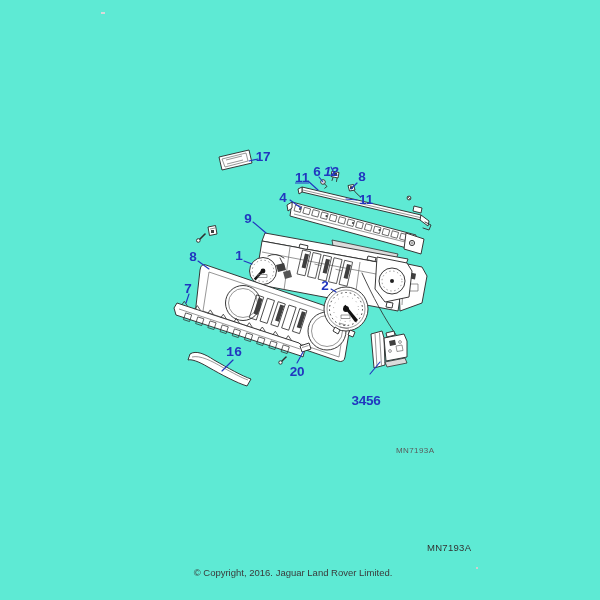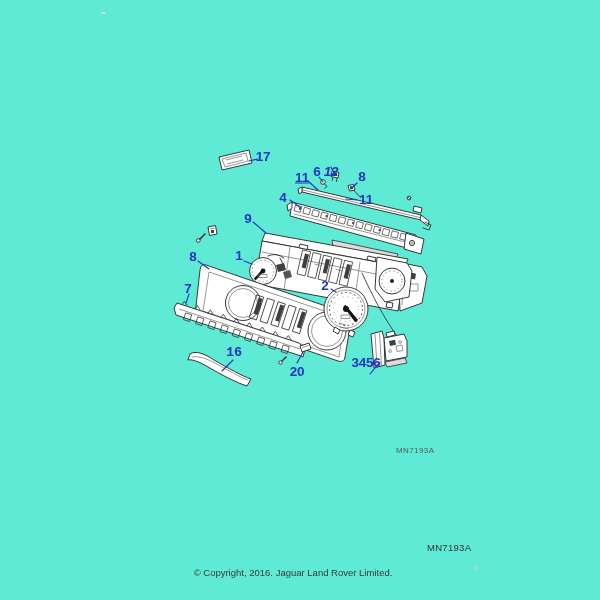--- a/index.html
+++ b/index.html
@@ -255,21 +255,21 @@
       <span class="callout" style="left: 362px; top: 176px; color: rgb(33, 54, 191);">8</span>
       <span class="callout" style="left: 283px; top: 197px; color: rgb(33, 54, 191);">4</span>
       <span class="callout" style="left: 366px; top: 199px; color: rgb(33, 54, 191);">11</span>
       <span class="callout" style="left: 248px; top: 218px; color: rgb(33, 54, 191);">9</span>
       <span class="callout" style="left: 239px; top: 255px; color: rgb(33, 54, 191);">1</span>
       <span class="callout" style="left: 193px; top: 256px; color: rgb(33, 54, 191);">8</span>
       <span class="callout" style="left: 188px; top: 288px; color: rgb(33, 54, 191);">7</span>
       <span class="callout" style="left: 325px; top: 285px; color: rgb(33, 54, 191);">2</span>
       <span class="callout" style="left: 234px; top: 352px; color: rgb(33, 54, 191); font-family: Liberation Mono, monospace;">16</span>
       <span class="callout" style="left: 297px; top: 371px; color: rgb(33, 54, 191);">20</span>
-      <span class="callout" style="left: 366px; top: 362px; color: rgb(33, 54, 191);">3456</span>
+      <span class="callout" style="left: 366px; top: 400px; color: rgb(33, 54, 191);">3456</span>
     </div>
 
   <div class="code-inline">MN7193A</div>
 
   <div class="code-corner">MN7193A</div>
 
   <div class="copyright">© Copyright, 2016. Jaguar Land Rover Limited.</div>
 </div>
 
 </body></html>

